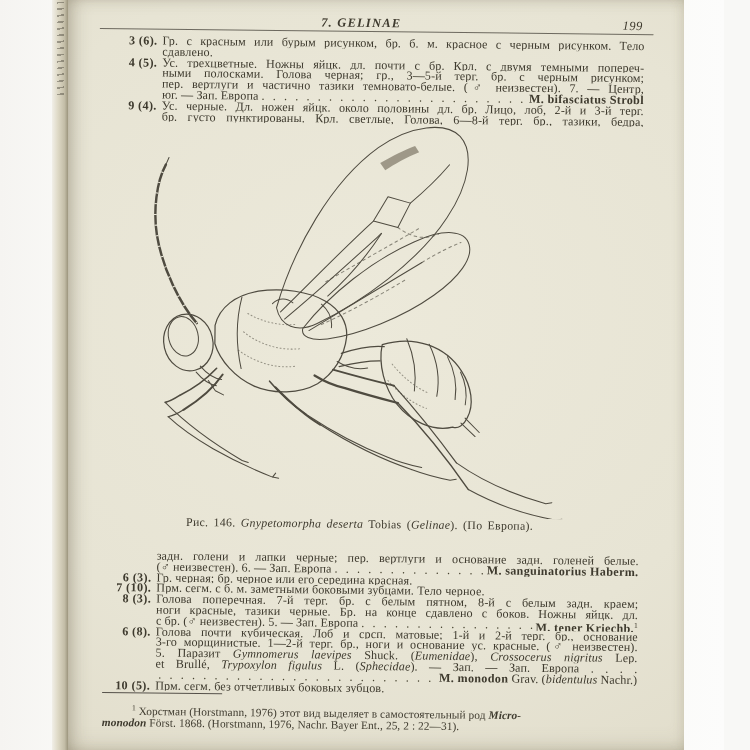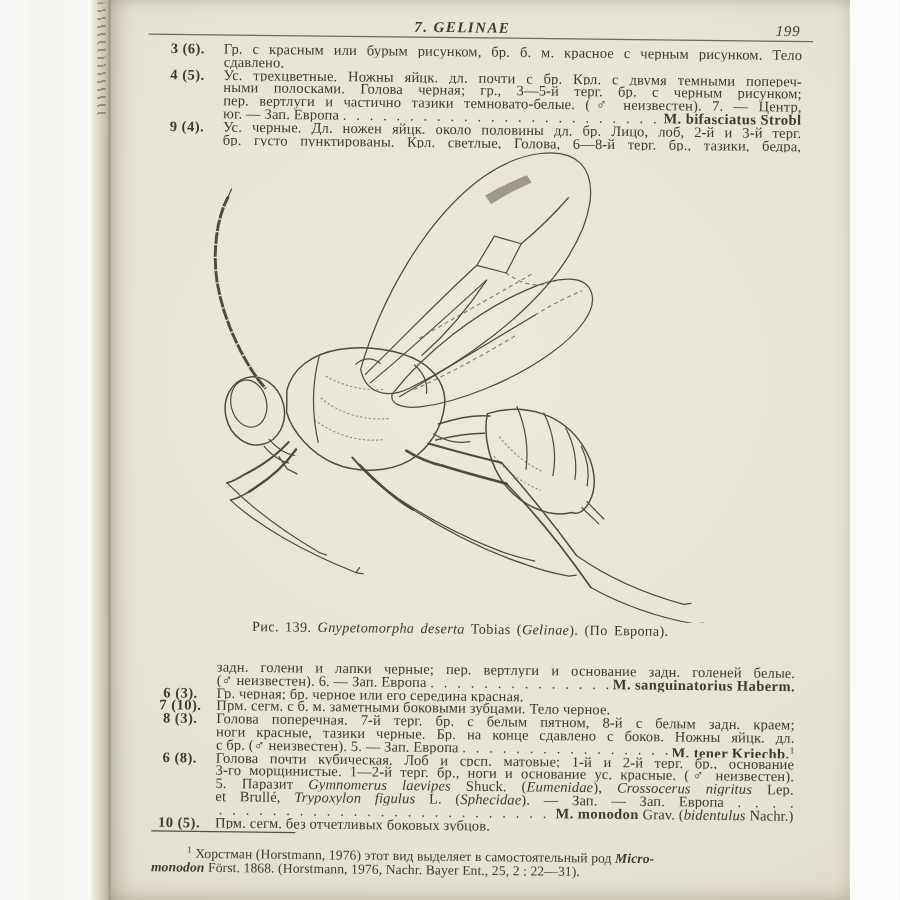--- a/index.html
+++ b/index.html
@@ -1,18 +1,18 @@
 <!DOCTYPE html>
 <html><head>
 <meta charset="utf-8">
 <style>
   html,body{margin:0;padding:0;}
   body{width:750px;height:750px;overflow:hidden;background:#f8f8f6;
        font-family:"Liberation Serif","DejaVu Serif",serif;}
-  .photo{position:relative;width:724px;height:750px;background:linear-gradient(90deg,#f5f4f1 0%,#fafaf8 12%,#fafaf8 88%,#fcfcfb 100%);margin-left:24px;}
+  .photo{position:relative;width:724px;height:750px;background:linear-gradient(90deg,#f5f4f1 0%,#fafaf8 12%,#fafaf8 88%,#fcfcfb 100%);}
   .fore-edge{position:absolute;left:52px;top:0;width:17px;height:750px;
        background:linear-gradient(90deg,#f1efe8 0%,#ded9c6 35%,#c2bca6 75%,#968f77 97%,#6f6854 100%);}
   .edge-marks{position:absolute;left:57px;top:2px;width:7px;height:95px;opacity:.75;
        background:repeating-linear-gradient(172deg,rgba(58,54,44,.55) 0 1.6px,transparent 1.6px 6.5px);}
   .page{position:absolute;left:68px;top:0;width:616px;height:750px;
        background:radial-gradient(120% 85% at 48% 42%, #ece9da 0%, #e7e4d4 55%, #ded9c6 100%);
        box-shadow:inset 12px 0 20px -10px rgba(90,80,55,.38),
                   inset -5px 0 14px -8px rgba(120,110,80,.25),
                   inset 0 -10px 26px -14px rgba(110,100,70,.30),
                   inset 0 8px 20px -14px rgba(110,100,70,.25);}
@@ -21,21 +21,21 @@
   
   .runhead{position:absolute;top:13px;left:0;width:100%;height:14px;font-size:12.5px;}
   .head-title{position:absolute;left:0;right:30px;text-align:center;font-style:italic;font-weight:bold;letter-spacing:1.2px;}
   .head-num{position:absolute;right:2px;top:0;font-style:italic;font-weight:normal;letter-spacing:.5px;}
   .head-rule{position:absolute;top:28px;left:-8px;width:554px;height:1.4px;background:#57534a;opacity:.85;border-radius:2px;}
   
   .keyblock{position:absolute;left:0;width:537px;}
   #key-top{top:35px;}
   #key-bottom{top:550px;}
   .kline{display:flex;height:10.8px;line-height:10.8px;font-size:12.1px;letter-spacing:.12px;white-space:nowrap;}
-  .num{flex:0 0 50px;text-align:center;font-weight:bold;letter-spacing:.4px;}
+  .num{flex:0 0 50px;text-align:right;font-weight:bold;letter-spacing:.4px;}
   .txt{flex:1 1 auto;min-width:0;margin-left:5px;white-space:normal;overflow:hidden;height:10.8px;}
   .txt.fill{text-align:justify;text-align-last:justify;word-spacing:.6px;}
   .txt.leader{display:flex;white-space:nowrap;}
   .dots{flex:1 1 auto;min-width:0;overflow:hidden;white-space:nowrap;letter-spacing:2.6px;padding:0 3px;color:#46422f;}
   .lead-right{flex:0 0 auto;white-space:nowrap;}
   .t-r{font-style:normal;}
   .t-i{font-style:italic;}
   .t-b{font-weight:bold;letter-spacing:.35px;}
   .t-bi{font-weight:bold;font-style:italic;}
   .t-sup{font-size:7.5px;vertical-align:4.5px;}
@@ -167,21 +167,21 @@
             <path class="ln" style="stroke-width:1.8" d="M208,246 C230,252 250,257 268,261"></path>
             <path class="ln" d="M268,261 C290,285 312,312 330,336"></path>
             <path class="ln thin" d="M330,336 C356,354 388,367 418,375 M418,375 L424,374"></path>
             <path class="ln" style="stroke-width:2.2" d="M190,252 C200,258 210,262 220,264 M220,264 C240,270 256,274 272,278"></path>
             <path class="ln" style="stroke-width:1.4" d="M272,278 C298,304 322,334 342,362"></path>
             <path class="ln thin" d="M342,362 C368,376 398,386 428,391 M428,391 L434,390"></path>
           </g>
         </svg>
       </div>
 
-      <div class="caption" id="caption"><span class="t-r">Рис. 139. </span><span class="t-i">Gnypetomorpha deserta</span><span class="t-r"> Tobias (</span><span class="t-i">Gelinae</span><span class="t-r">). (По Европа).</span></div>
+      <div class="caption" id="caption"><span class="t-r">Рис. 146. </span><span class="t-i">Gnypetomorpha deserta</span><span class="t-r"> Tobias (</span><span class="t-i">Gelinae</span><span class="t-r">). (По Европа).</span></div>
 
       <div class="keyblock" id="key-bottom">
           <div class="kline">
             <div class="num"></div>
             <div class="txt fill"><span class="t-r">задн. голени и лапки черные; пер. вертлуги и основание задн. голеней белые.</span></div>
           </div>
           <div class="kline">
             <div class="num"></div>
             <div class="txt leader">
               <span class="t-r">(♂ неизвестен). 6. — Зап. Европа</span>

